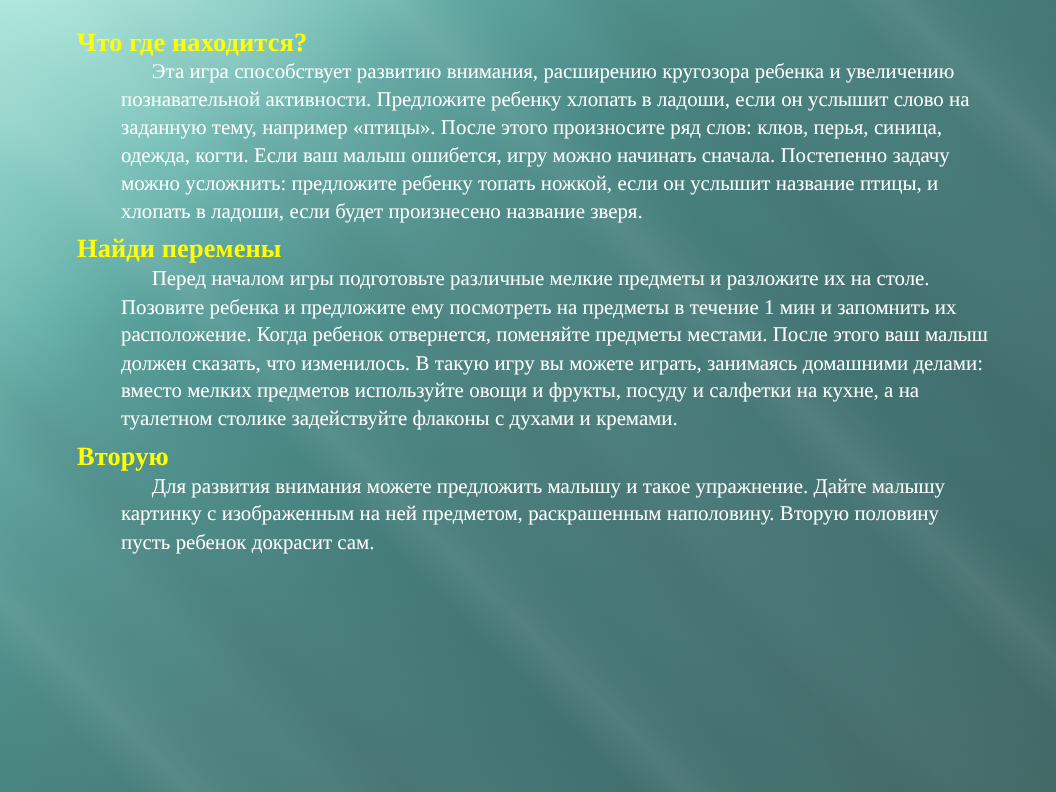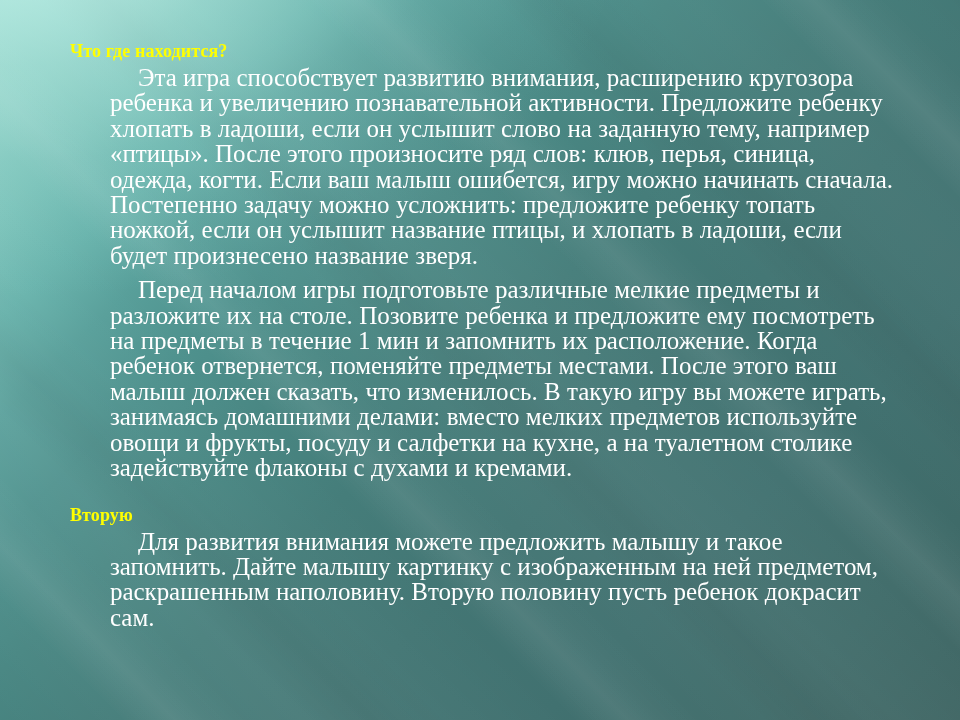--- a/index.html
+++ b/index.html
@@ -100,30 +100,30 @@
     height: 720px;
     padding: 26px 28px 0 0;
     box-sizing: border-box;
   }
 
   .block { margin: 0; }
 
   .heading {
     color: #ffff00;
     font-weight: bold;
-    font-size: 18px;
+    font-size: 24px;
     line-height: 26px;
-    margin: 12px 0 1px 70px;
+    margin: 0 0 1px 70px;
     letter-spacing: 0.1px;
     white-space: nowrap;
   }
 
   .para {
     color: #ffffff;
-    font-size: 25px;
+    font-size: 19px;
     line-height: 25.4px;
     margin: 0 30px 0 110px;
     text-indent: 28px;
     text-align: left;
     letter-spacing: -0.05px;
     word-spacing: 0.2px;
   }
 
   .gap-a { height: 9px; }
   .gap-b { height: 9px; }
@@ -140,24 +140,25 @@
   <div id="content">
 
     <div class="block">
       <div class="heading">Что где находится?</div>
       <div class="para">Эта игра способствует развитию внимания, расширению кругозора ребенка и увеличению познавательной активности. Предложите ребенку хлопать в ладоши, если он услышит слово на заданную тему, например «птицы». После этого произносите ряд слов: клюв, перья, синица, одежда, когти. Если ваш малыш ошибется, игру можно начинать сначала. Постепенно задачу можно усложнить: предложите ребенку топать ножкой, если он услышит название птицы, и хлопать в ладоши, если будет произнесено название зверя.</div>
     </div>
 
     <div class="gap-a"></div>
 
     <div class="block">
+      <div class="heading">Найди перемены</div>
       <div class="para">Перед началом игры подготовьте различные мелкие предметы и разложите их на столе. Позовите ребенка и предложите ему посмотреть на предметы в течение 1 мин и запомнить их расположение. Когда ребенок отвернется, поменяйте предметы местами. После этого ваш малыш должен сказать, что изменилось. В такую игру вы можете играть, занимаясь домашними делами: вместо мелких предметов используйте овощи и фрукты, посуду и салфетки на кухне, а на туалетном столике задействуйте флаконы с духами и кремами.</div>
     </div>
 
     <div class="gap-b"></div>
 
     <div class="block">
       <div class="heading">Вторую</div>
-      <div class="para">Для развития внимания можете предложить малышу и такое запомнить. Дайте малышу картинку с изображенным на ней предметом, раскрашенным наполовину. Вторую половину пусть ребенок докрасит сам.</div>
+      <div class="para">Для развития внимания можете предложить малышу и такое упражнение. Дайте малышу картинку с изображенным на ней предметом, раскрашенным наполовину. Вторую половину пусть ребенок докрасит сам.</div>
     </div>
 
   </div>
 </div>
 
 </body></html>

